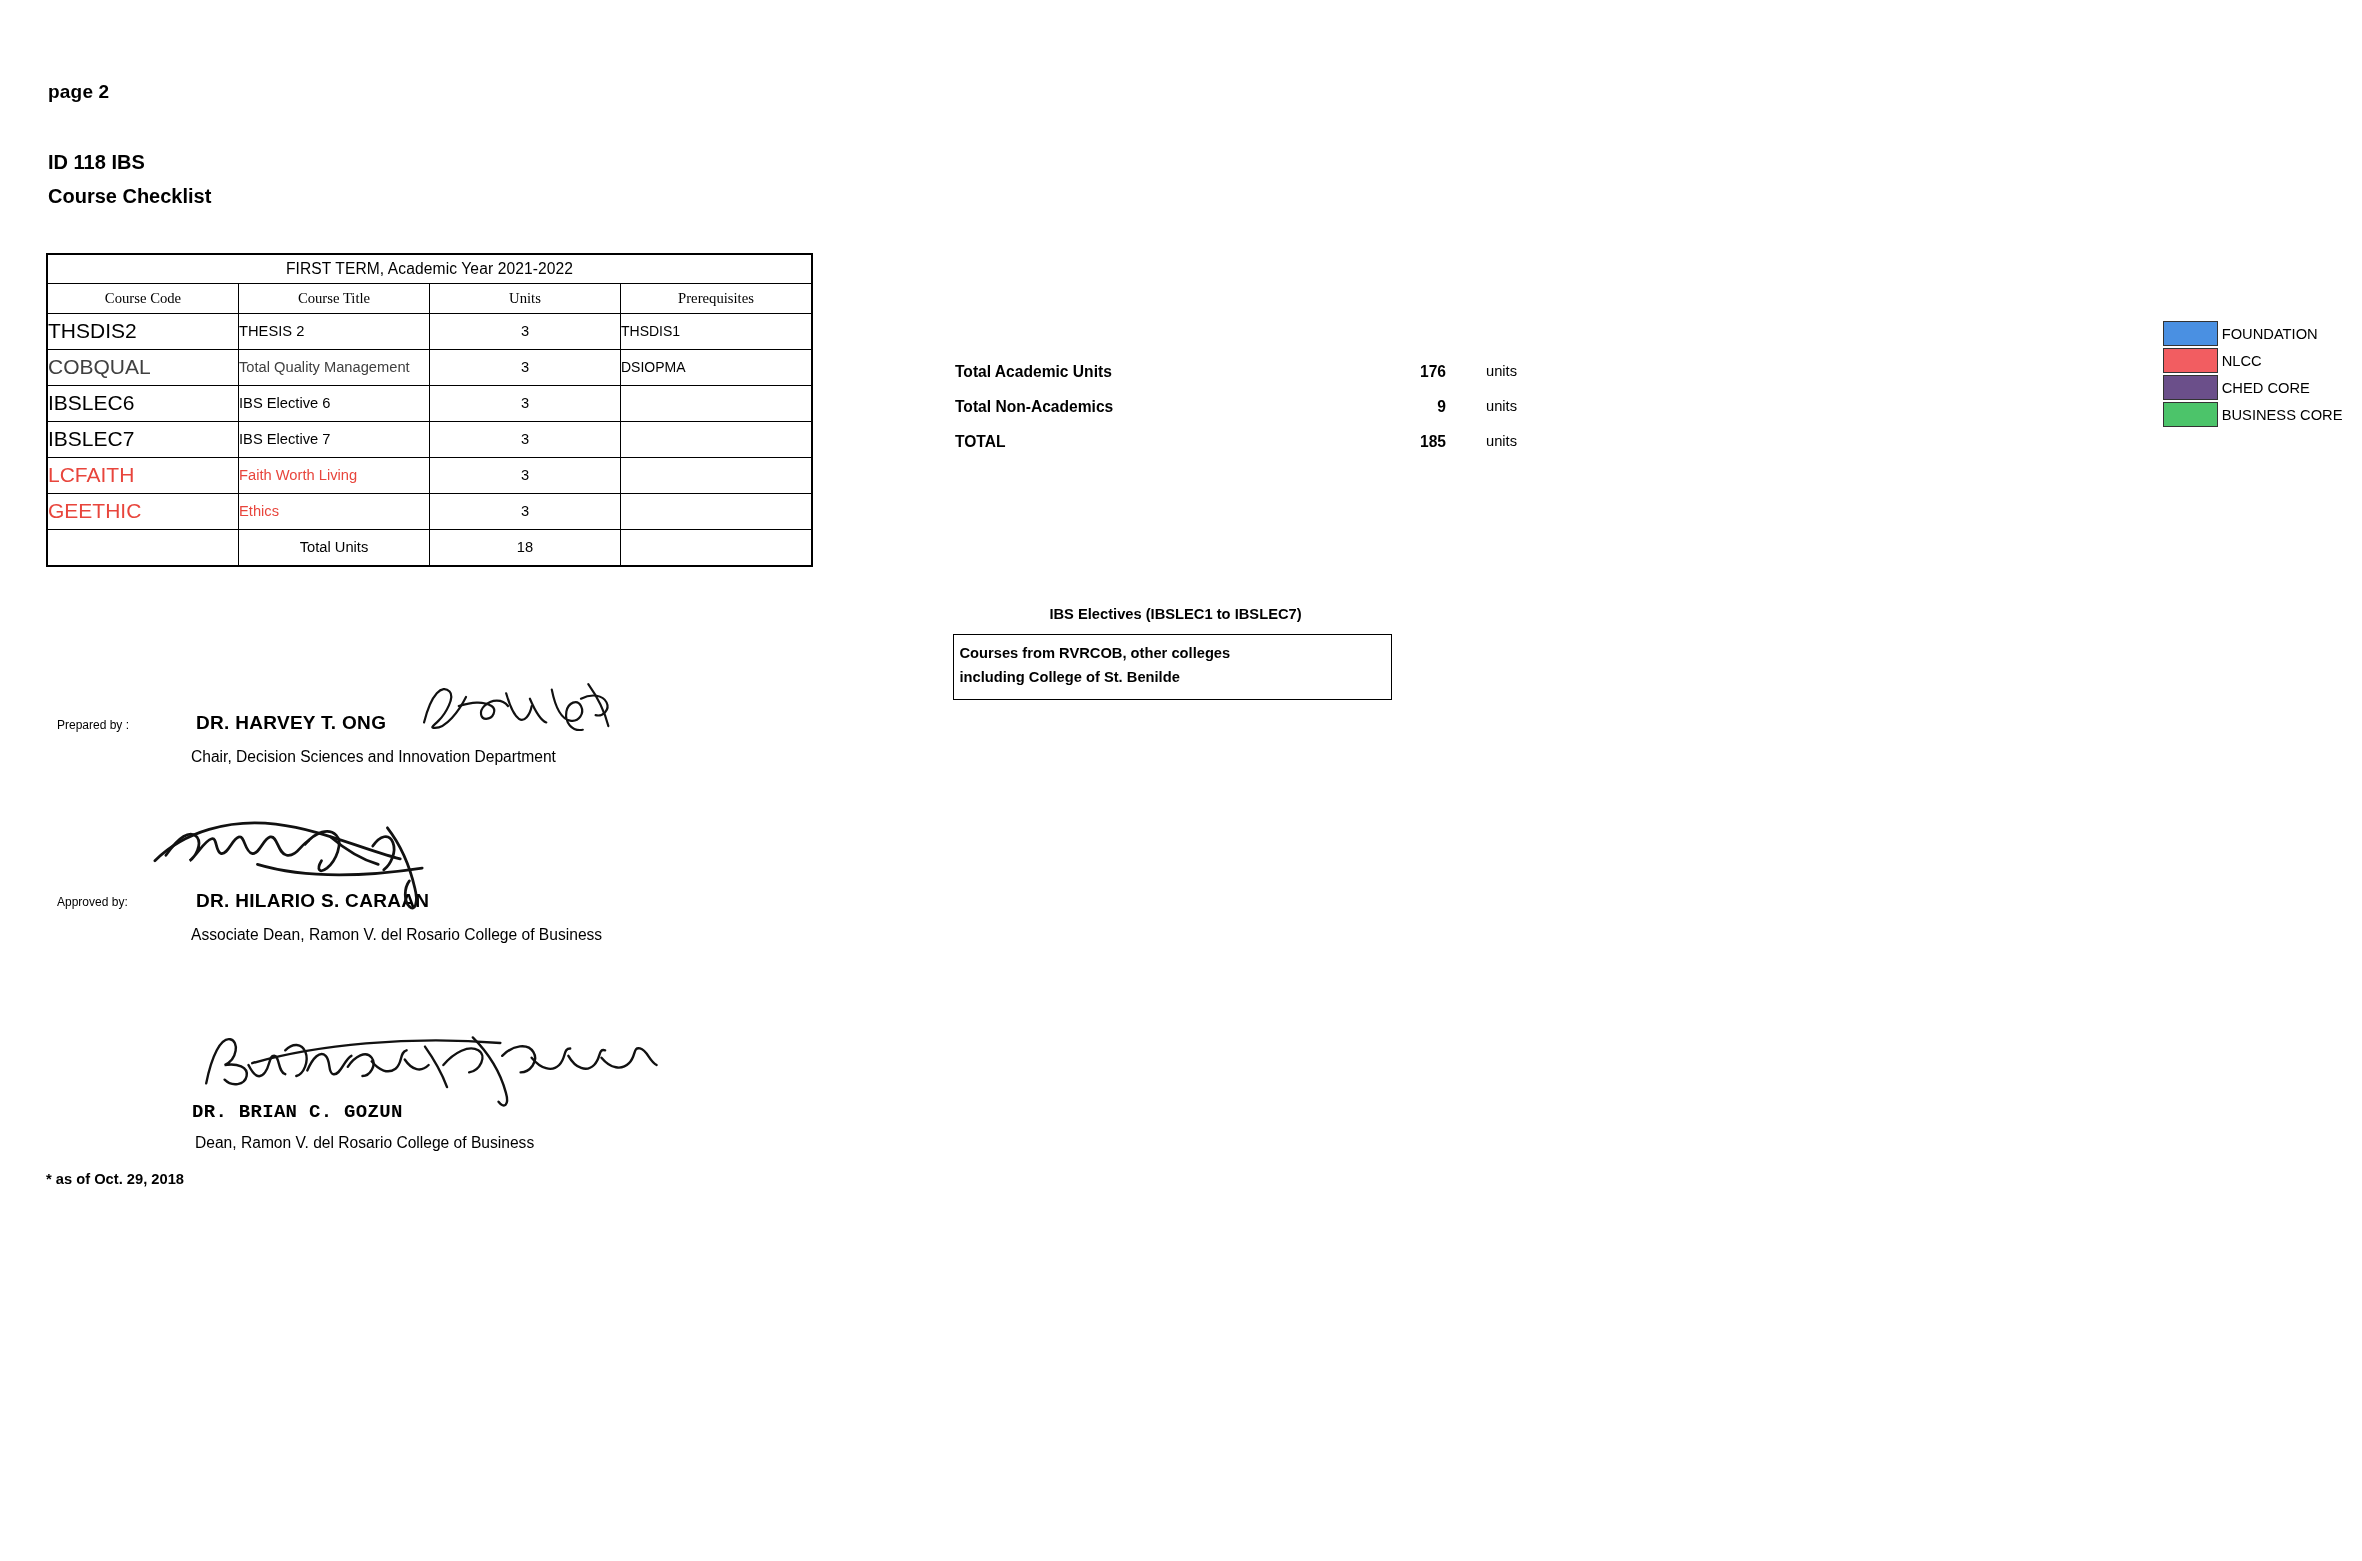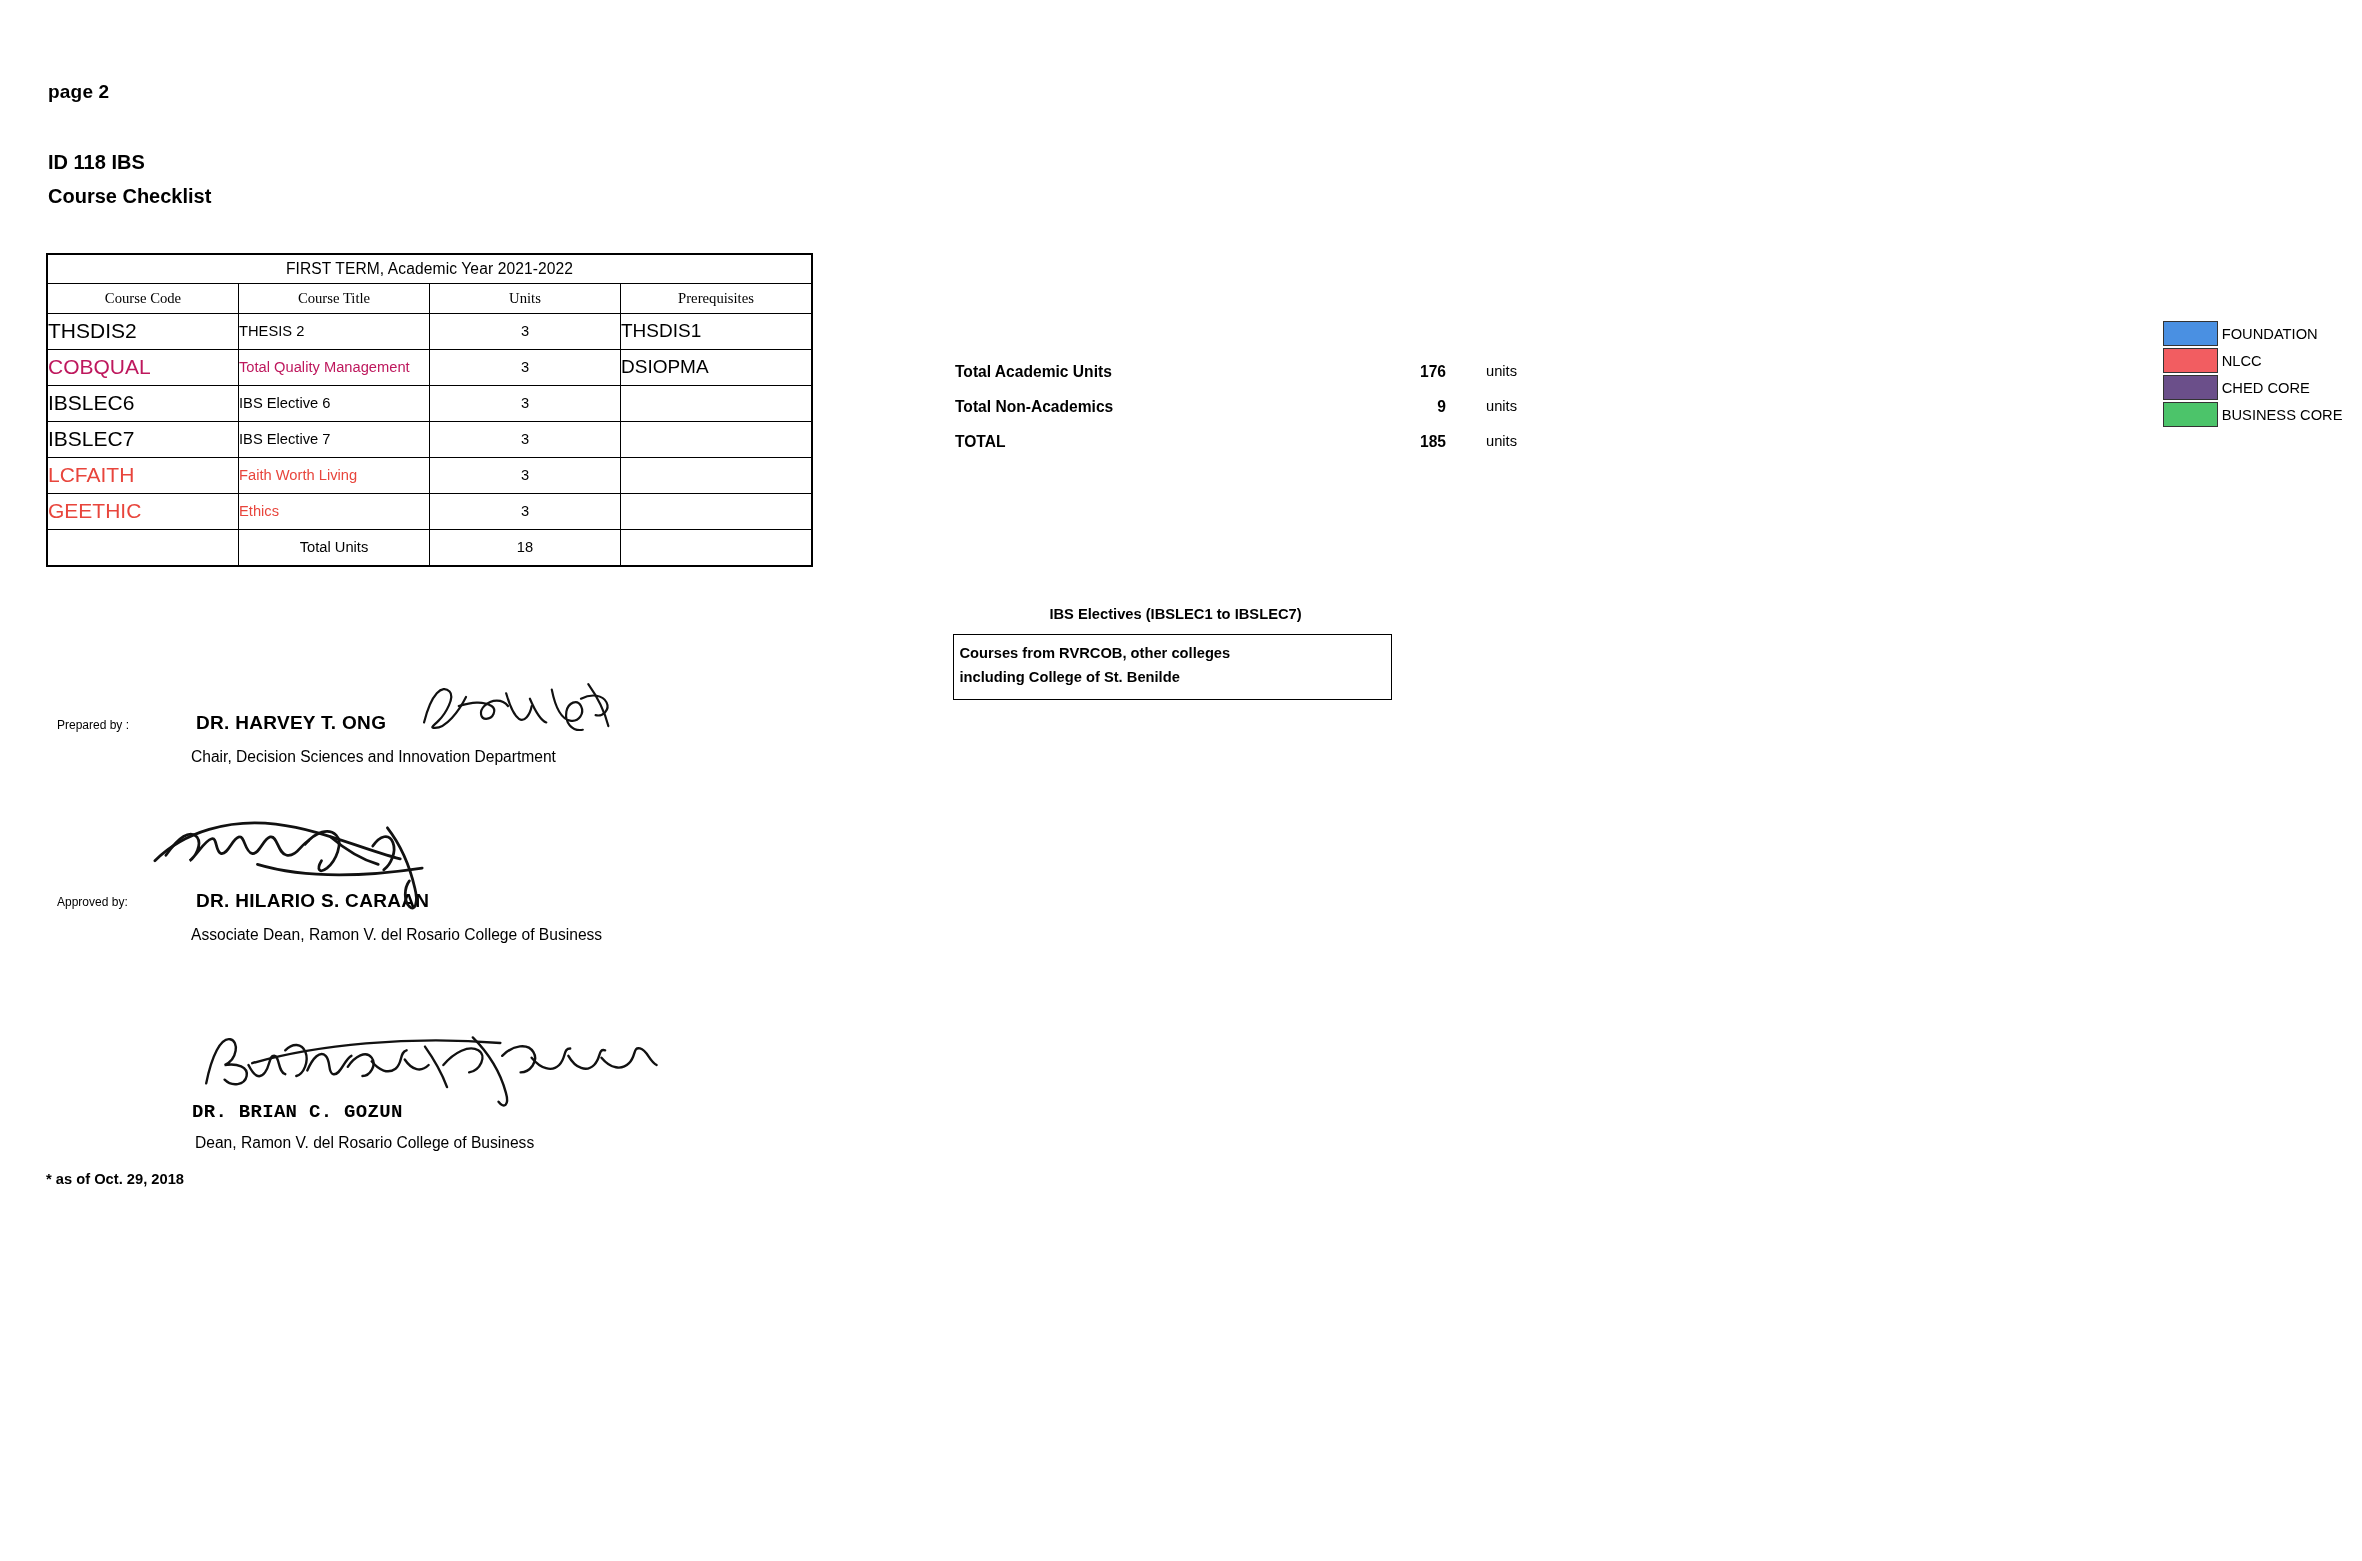--- a/index.html
+++ b/index.html
@@ -78,33 +78,33 @@
   }
   .title-cell {
     font-size: 14.7px;
     padding-left: 9.2px;
   }
   .units-cell {
     font-size: 14.7px;
     text-align: center;
   }
   .prereq-cell {
-    font-size: 19px;
+    font-size: 14px;
     padding-left: 5.5px;
   }
   .total-label {
     font-size: 14.7px;
     text-align: center;
   }
   .total-units {
     font-size: 14.7px;
     text-align: center;
   }
   .cat-foundation { color: #000000; }
-  .cat-business   { color: #be185d; }
+  .cat-business   { color: #404040; }
   .cat-nlcc       { color: #e8453c; }
 
   
   #totals-block { left: 955px; top: 363px; width: 588px; }
   .total-row {
     position: relative;
     height: 35px;
     font-size: 15.6px;
     font-weight: bold;
   }

